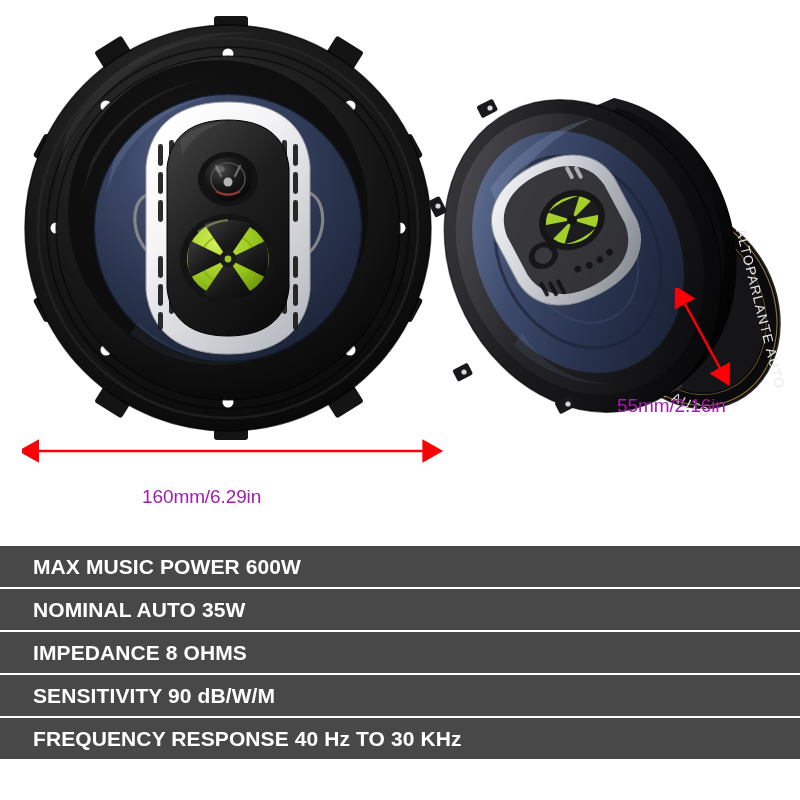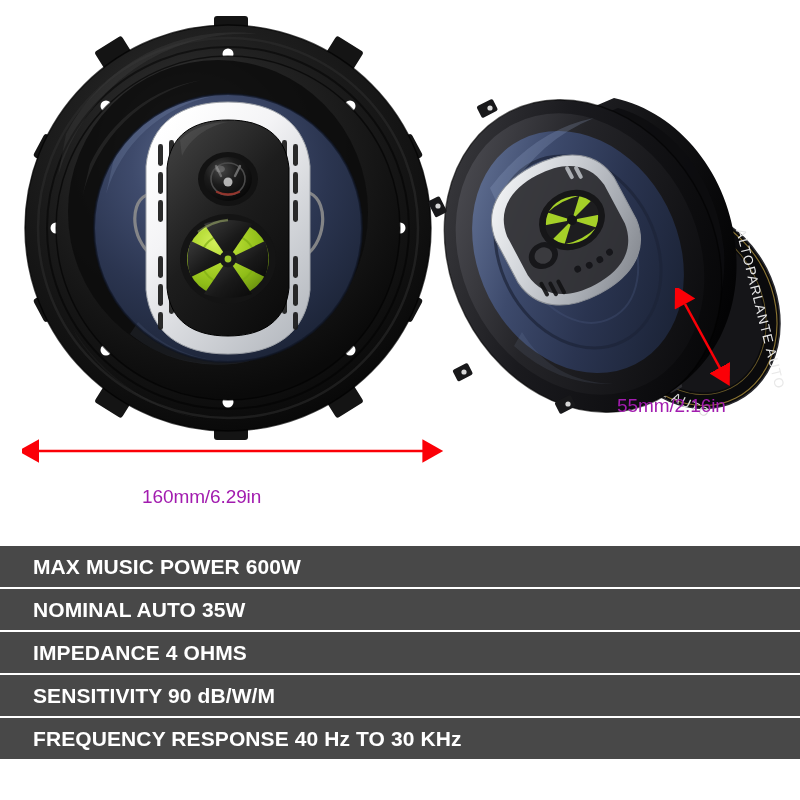--- a/index.html
+++ b/index.html
@@ -465,21 +465,21 @@
   <div class="spec-row">
     <span class="spec-row-text">MAX MUSIC POWER 600W</span>
   </div>
 
   <div class="spec-row">
     <span class="spec-row-text">NOMINAL AUTO 35W</span>
   </div>
 
 
   <div class="spec-row">
-    <span class="spec-row-text">IMPEDANCE 4 OHMS</span>
+    <span class="spec-row-text">IMPEDANCE 8 OHMS</span>
   </div>
 
   <div class="spec-row">
     <span class="spec-row-text">SENSITIVITY 90 dB/W/M</span>
   </div>
 
   <div class="spec-row">
     <span class="spec-row-text">FREQUENCY RESPONSE 40 Hz TO 30 KHz</span>
   </div>
 

